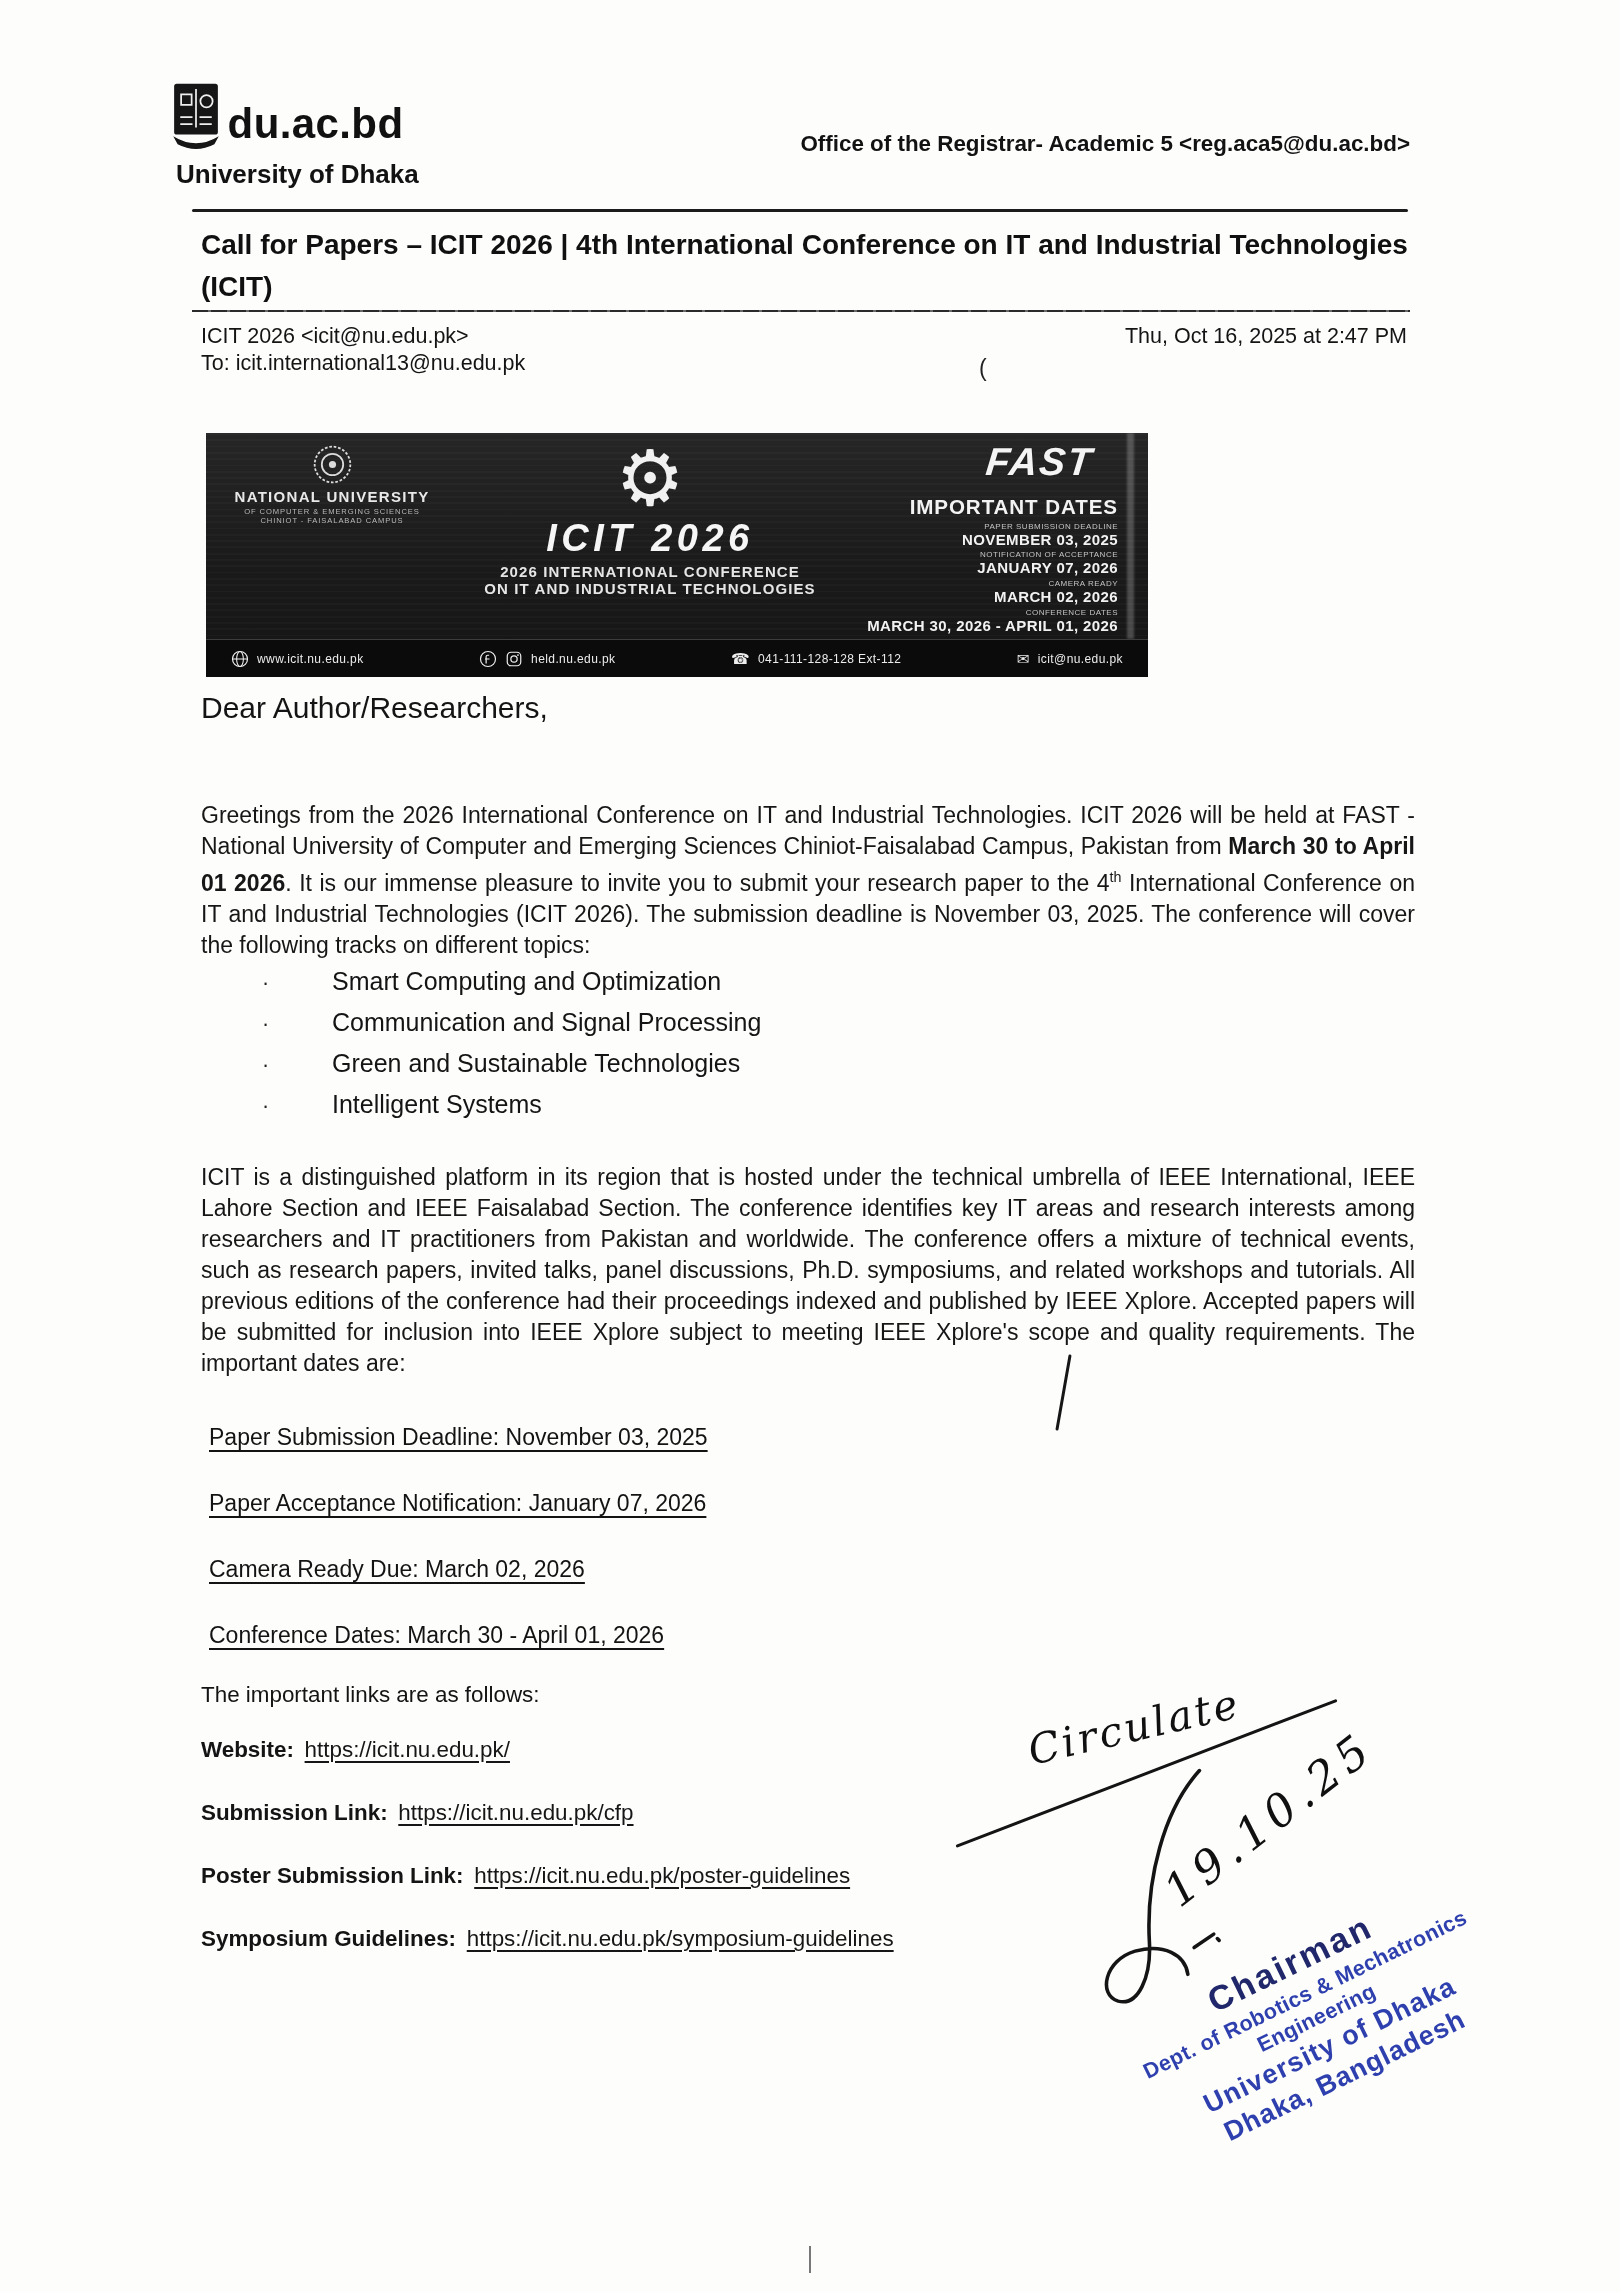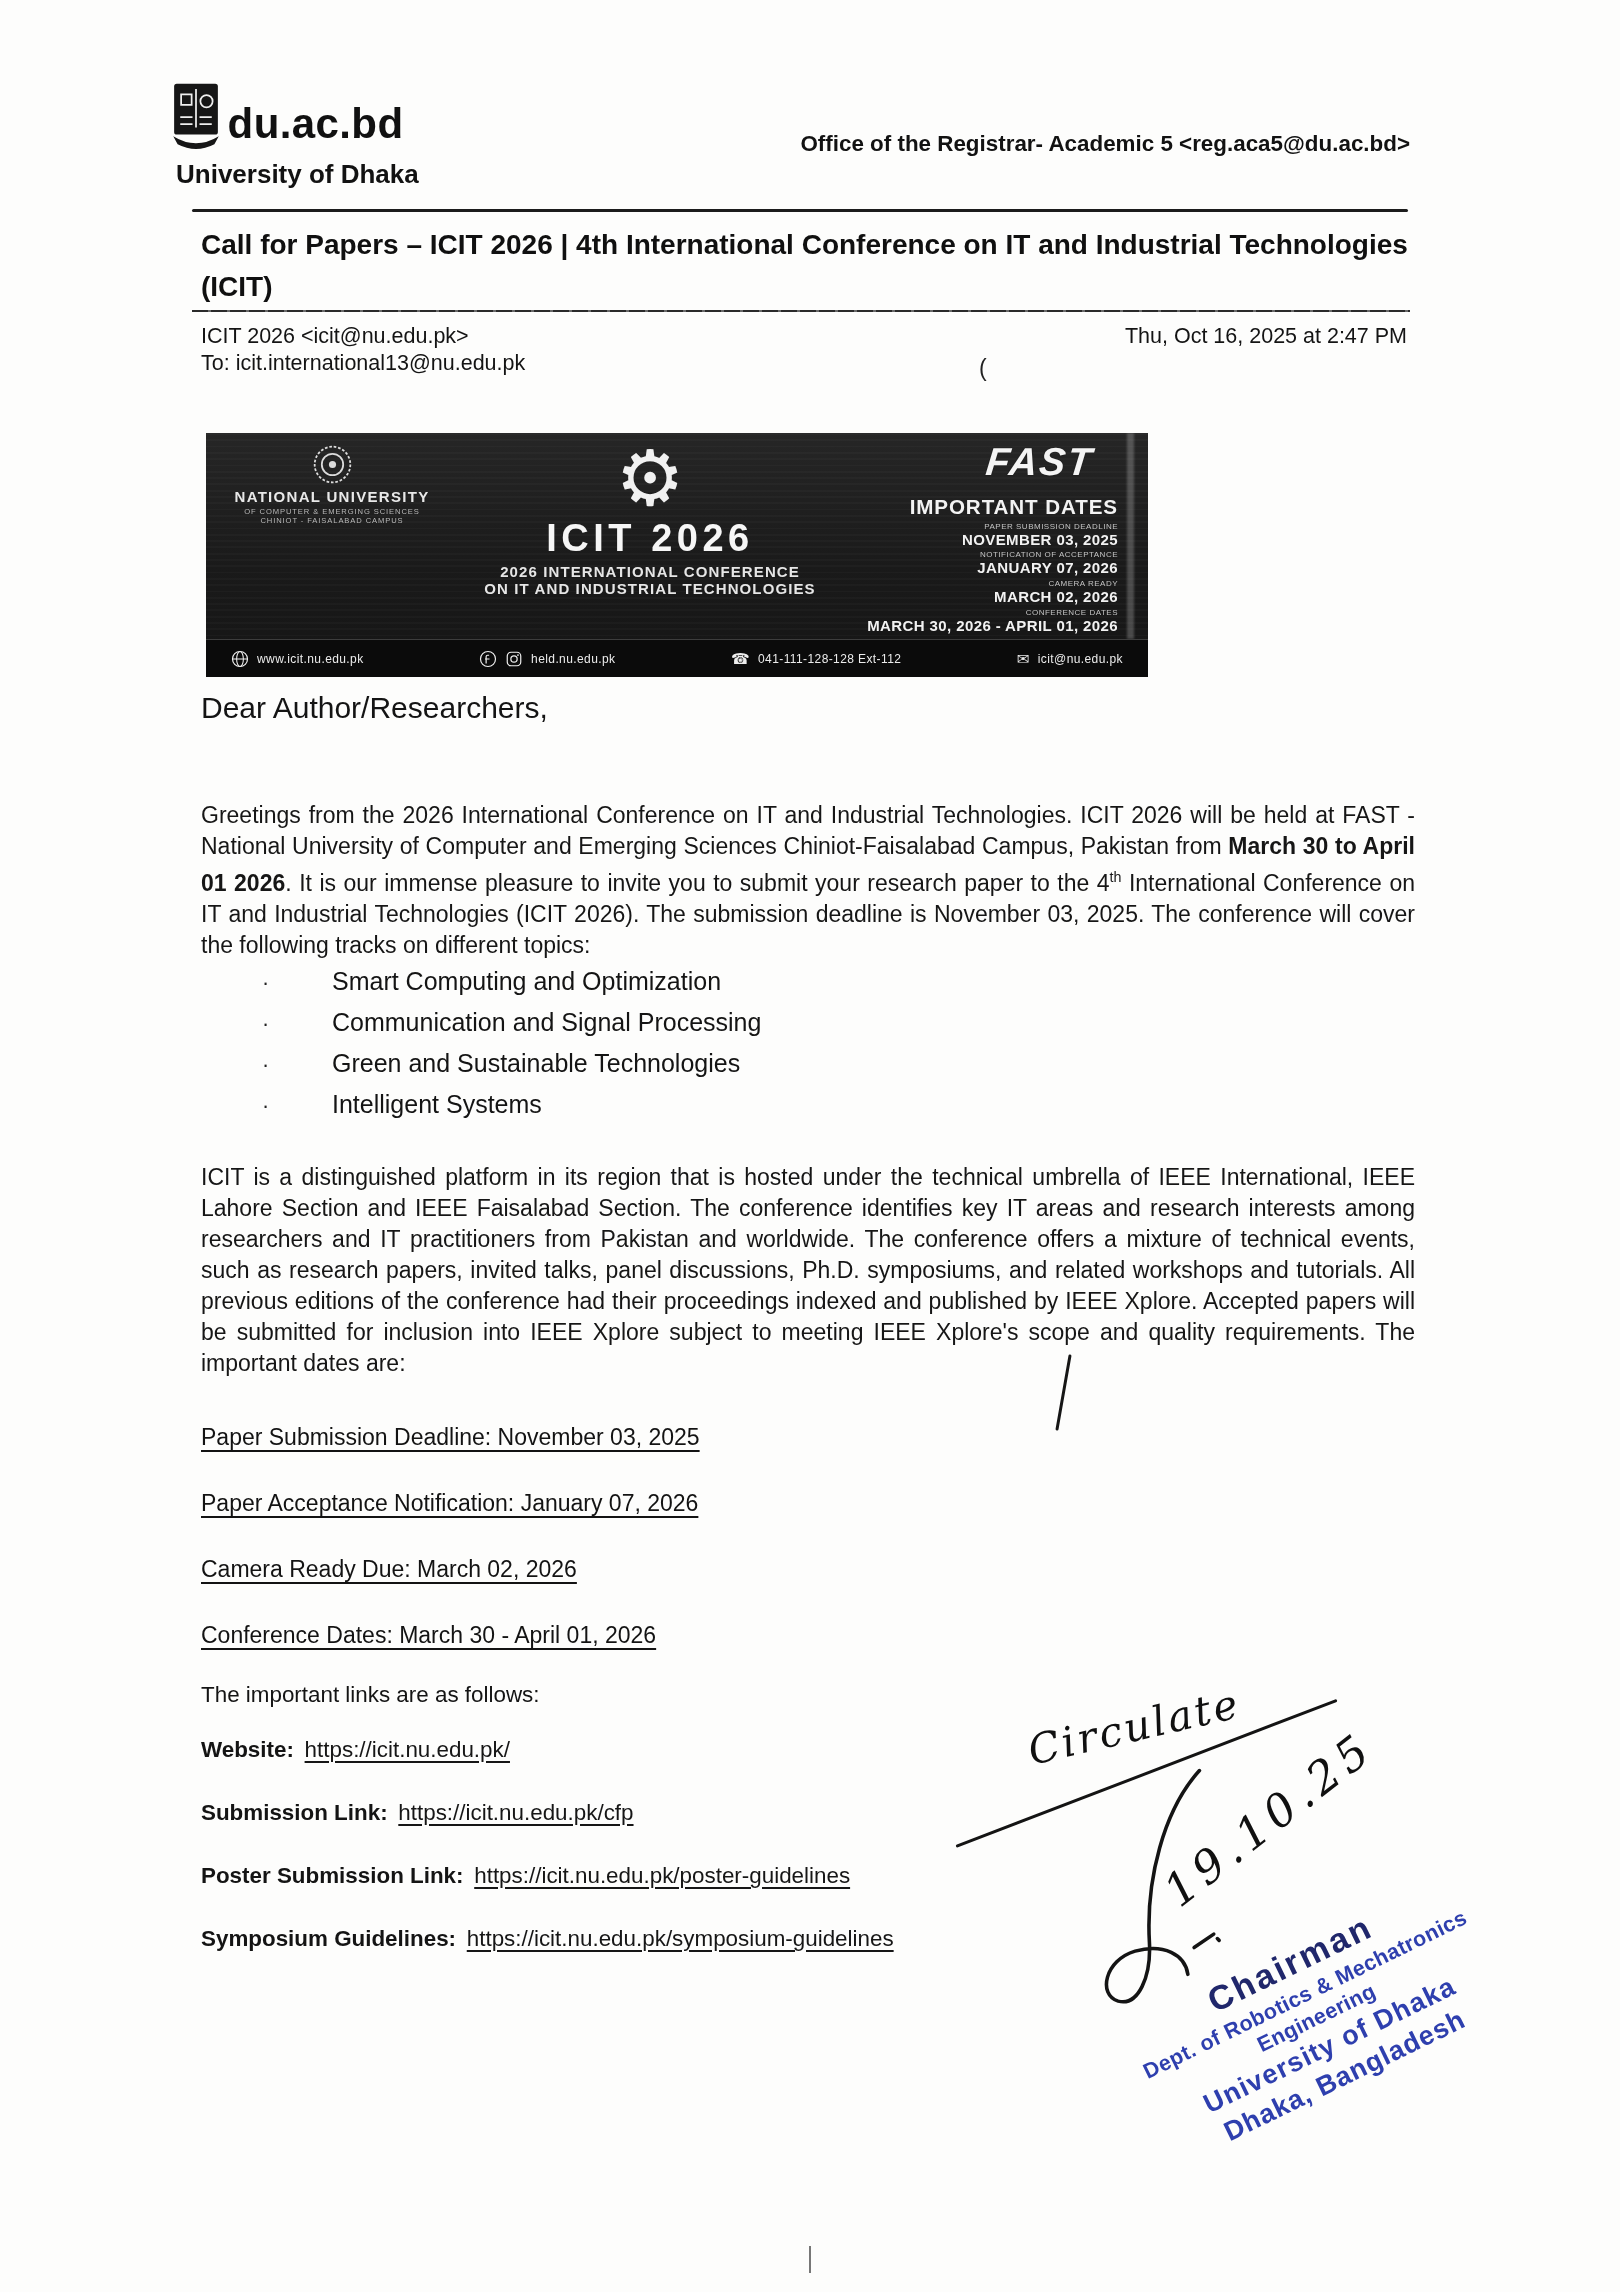--- a/index.html
+++ b/index.html
@@ -34,21 +34,21 @@
       linear-gradient(180deg,#262626,#1a1a1a 55%,#151515);
     color:#eee;overflow:hidden;
   }
   .bn-left{position:absolute;left:23px;top:10.7px;width:206px;text-align:center;}
   .bn-left .seal{display:block;margin:0 auto 3.6px;}
   .bn-left-t1{font-size:15px;font-weight:bold;letter-spacing:1.3px;color:#e9e9e9;}
   .bn-left-t2{font-size:7.6px;letter-spacing:0.9px;color:#b9b9b9;margin-top:1.8px;}
   .bn-left-t3{font-size:7.6px;letter-spacing:0.9px;color:#b9b9b9;}
   .bn-center{position:absolute;left:238px;top:5.4px;width:412px;text-align:center;}
   .gear{font-size:77px;line-height:82px;color:#f1f1f1;font-family:"DejaVu Sans", sans-serif;}
-  .bn-title{font-size:38px;font-weight:bold;letter-spacing:4.5px;color:#f6f6f6;margin-top:-3.6px;}
+  .bn-title{font-size:38px;font-weight:bold;letter-spacing:4.5px;color:#f6f6f6;margin-top:-3.6px;font-style:italic;}
   .bn-sub{font-size:15px;font-weight:bold;letter-spacing:1.1px;color:#e6e6e6;margin-top:3.6px;}
   .bn-sub2{font-size:15px;font-weight:bold;letter-spacing:1.1px;color:#e6e6e6;}
   .bn-right{position:absolute;right:30px;top:7.2px;width:296px;text-align:right;}
   .fast-logo{display:inline-block;font-size:39px;font-weight:bold;font-style:italic;
              letter-spacing:1.8px;color:#f4f4f4;transform:skewX(-6deg);margin-right:25px;
              text-shadow:0 0 0.9px #000;}
   .imp-heading{font-size:20.6px;font-weight:bold;letter-spacing:0.9px;color:#f3f3f3;margin-top:10.7px;}
   .imp-label{font-size:8px;letter-spacing:0.5px;color:#c4c4c4;margin-top:2.7px;}
   .imp-date{font-size:15px;font-weight:bold;letter-spacing:0.4px;color:#f2f2f2;}
   .imp-date.wide{margin-left:-161px;}
@@ -66,21 +66,21 @@
         text-align:justify;color:#161616;}
   .para1{top:800px;}
   .para2{top:1162px;}
   .b{font-weight:bold;}
   sup{font-size:14.3px;}
   .tracks{position:absolute;left:262px;top:967px;}
   .track-item{display:flex;align-items:baseline;height:41px;font-size:25px;color:#141414;}
   .track-bullet{width:70px;font-size:21.5px;color:#222;}
   .deadlines{position:absolute;left:201px;top:1424px;}
   .deadline-line{font-size:23px;color:#131313;margin-bottom:39px;
-                 text-decoration:underline;text-underline-offset:4.5px;text-decoration-thickness:1.8px;}
+                 text-decoration:underline;text-underline-offset:4.5px;text-decoration-thickness:1.8px;margin-left:8px;}
   .links-intro{position:absolute;left:201px;top:1682px;font-size:22.4px;color:#141414;}
   .links{position:absolute;left:201px;top:1737px;}
   .link-row{font-size:22.4px;margin-bottom:37px;color:#141414;}
   .link-label{font-weight:bold;margin-right:10.7px;}
   .link-url{text-decoration:underline;text-underline-offset:3.6px;color:#161616;}
   
   .hw{font-family:"DejaVu Serif", serif;font-style:italic;color:#101010;}
   .slash-mark{position:absolute;left:1062px;top:1354px;width:2.7px;height:77px;background:#161616;
               transform:rotate(10deg);border-radius:1.8px;}
   .circulate{position:absolute;left:1026px;top:1703px;font-size:41px;letter-spacing:2.7px;

